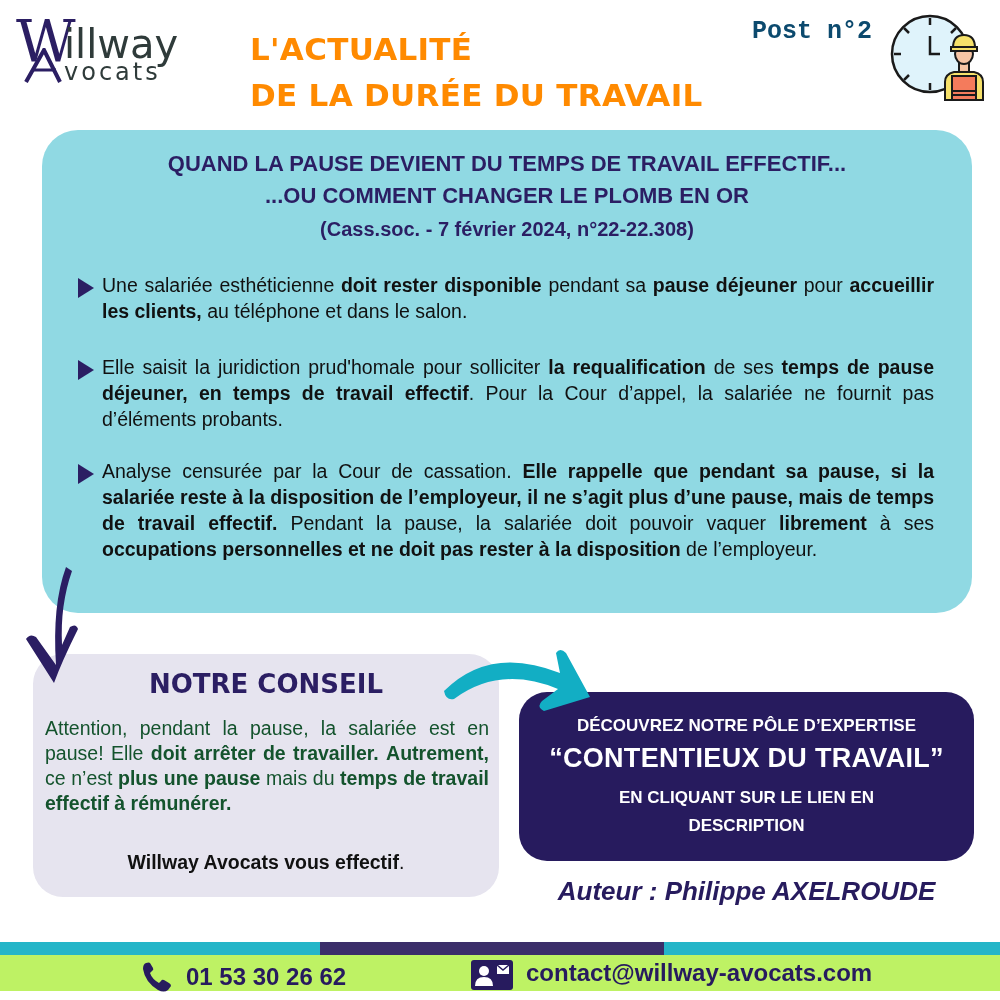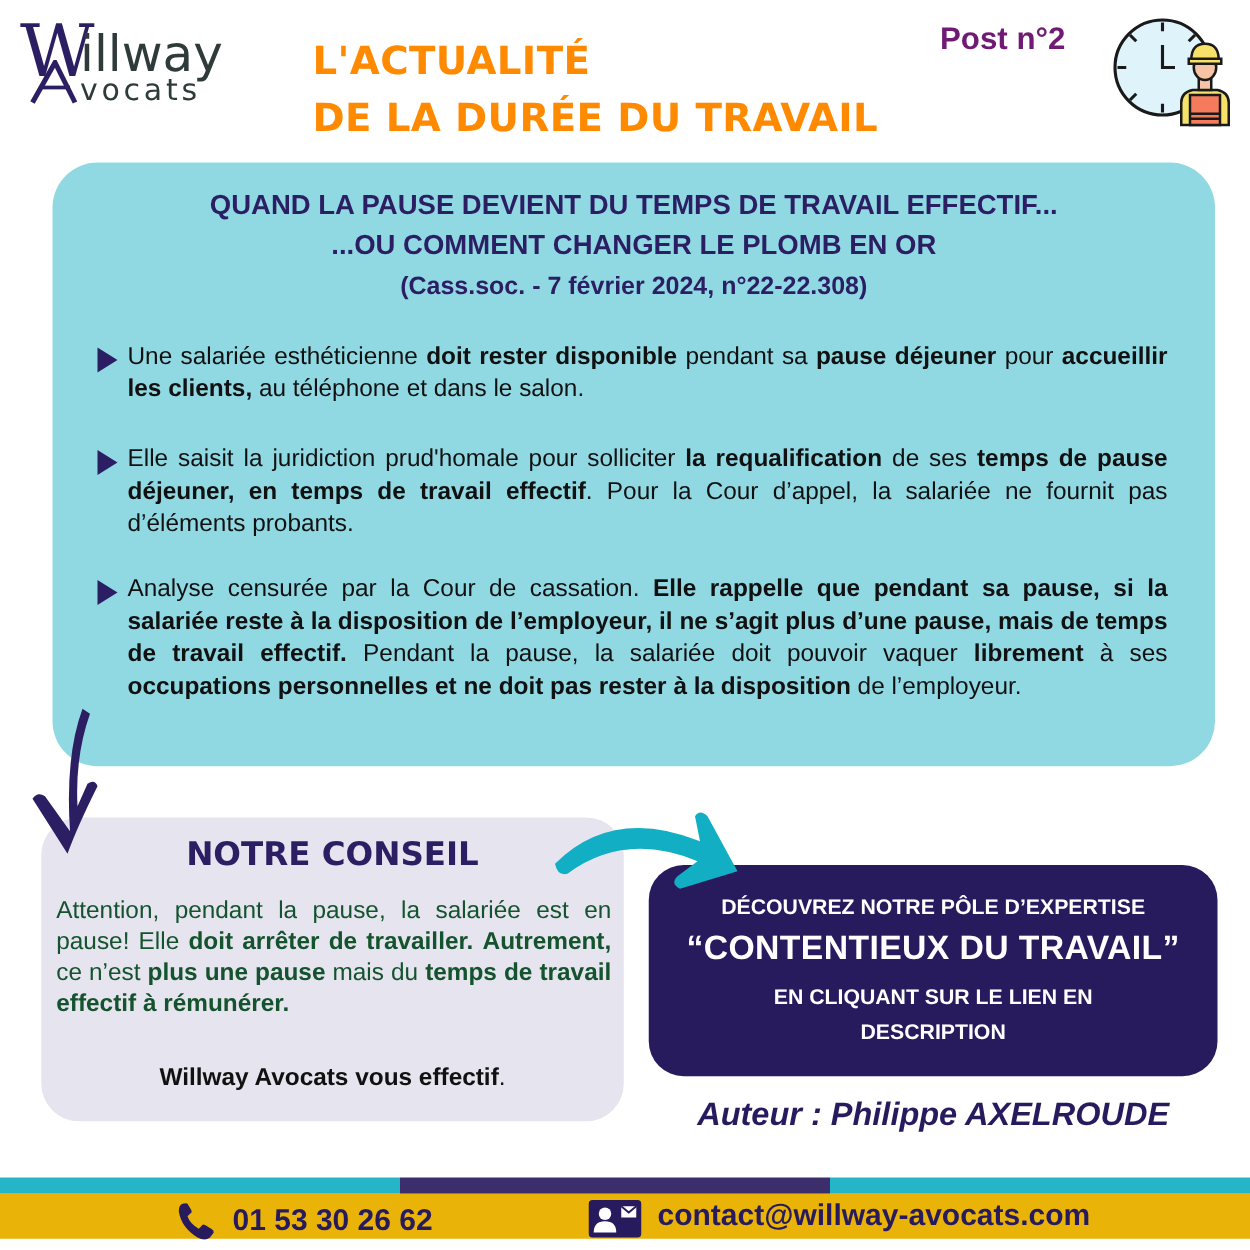--- a/index.html
+++ b/index.html
@@ -7,21 +7,21 @@
   body { position: relative; font-family: "Liberation Sans", sans-serif; color: #111111; }
 
   
   .logo { position: absolute; left: 14px; top: 10px; width: 190px; height: 75px; }
   .logo-big { position: absolute; left: 2px; top: 2px; font-family: "DejaVu Serif", serif; font-size: 58px; line-height: 58px; color: #2b1e63; letter-spacing: -2px; }
   .logo-rest { position: absolute; left: 50px; top: 14px; font-family: "DejaVu Sans", sans-serif; font-size: 40px; line-height: 40px; color: #2f3b3a; letter-spacing: 0px; }
   .logo-sub { position: absolute; left: 50px; top: 50px; font-family: "DejaVu Sans", sans-serif; font-size: 24px; line-height: 24px; color: #2f3b3a; letter-spacing: 3px; }
 
   .title { position: absolute; left: 250px; top: 26px; width: 520px; text-align: left; color: #ff8a00; font-family: "DejaVu Sans", sans-serif; font-weight: bold; font-size: 31px; line-height: 46px; letter-spacing: 0.3px; }
 
-  .post-number { position: absolute; left: 752px; top: 17px; font-family: Liberation Sans, sans-serif; font-weight: bold; font-size: 25px; color: #701a75; }
+  .post-number { position: absolute; left: 752px; top: 17px; font-family: Liberation Mono, monospace; font-weight: bold; font-size: 25px; color: #0c4a6e; }
 
   .worker-icon { position: absolute; left: 888px; top: 10px; width: 100px; height: 95px; }
 
   
   .main-box { position: absolute; left: 42px; top: 130px; width: 930px; height: 483px; background: #90d9e3; border-radius: 36px; }
   .main-heading { position: absolute; left: 0; top: 18px; width: 100%; text-align: center; color: #2b1e63; font-family: "Liberation Sans", sans-serif; font-weight: bold; font-size: 22px; line-height: 32px; }
   .main-ref { position: absolute; left: 0; top: 86px; width: 100%; text-align: center; color: #2b1e63; font-family: "Liberation Sans", sans-serif; font-weight: bold; font-size: 20px; line-height: 26px; }
 
   .bullet { position: absolute; left: 36px; width: 856px; font-family: "Liberation Sans", sans-serif; font-size: 19.5px; line-height: 26px; color: #111111; text-align: justify; padding-left: 24px; }
   .bullet b { font-weight: bold; }
@@ -47,21 +47,21 @@
   .cta-l1 { position: absolute; left: 0; top: 22px; width: 100%; font-size: 17px; line-height: 24px; }
   .cta-l2 { position: absolute; left: 0; top: 49px; width: 100%; font-size: 27px; line-height: 34px; letter-spacing: 0.3px; }
   .cta-l3 { position: absolute; left: 0; top: 94px; width: 100%; font-size: 17px; line-height: 24px; }
   .cta-l4 { position: absolute; left: 0; top: 122px; width: 100%; font-size: 17px; line-height: 24px; }
 
   .author { position: absolute; left: 519px; top: 874px; width: 455px; text-align: center; color: #271b5e; font-family: "Liberation Sans", sans-serif; font-weight: bold; font-style: italic; font-size: 26px; line-height: 34px; }
 
   
   .footer-bar { position: absolute; left: 0; top: 942px; width: 1000px; height: 13px; display: flex; }
   .bar-seg { height: 100%; }
-  .footer { position: absolute; left: 0; top: 955px; width: 1000px; height: 36px; background: #eab308; }
+  .footer { position: absolute; left: 0; top: 955px; width: 1000px; height: 36px; background: #bef264; }
   .phone { position: absolute; left: 140px; top: 4px; height: 36px; display: flex; align-items: center; color: #271b5e; font-family: "Liberation Sans", sans-serif; font-weight: bold; font-size: 24px; }
   .phone-icon { width: 34px; height: 34px; margin-right: 12px; }
   .email { position: absolute; left: 470px; top: 4px; height: 36px; display: flex; color: #271b5e; font-family: "Liberation Sans", sans-serif; font-weight: bold; font-size: 24px; }
   .email-icon { width: 44px; height: 32px; margin-right: 12px; }
 </style>
 </head>
 <body>
 
 <div class="logo">
   <span class="logo-big">W</span>

